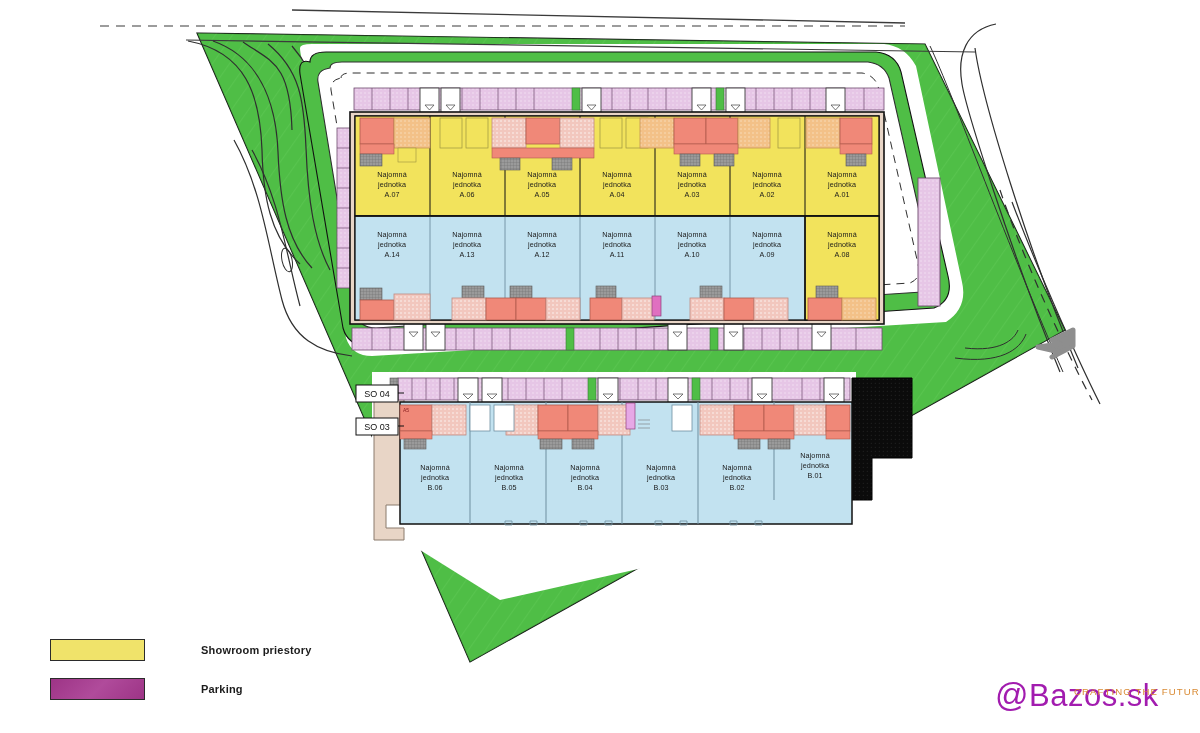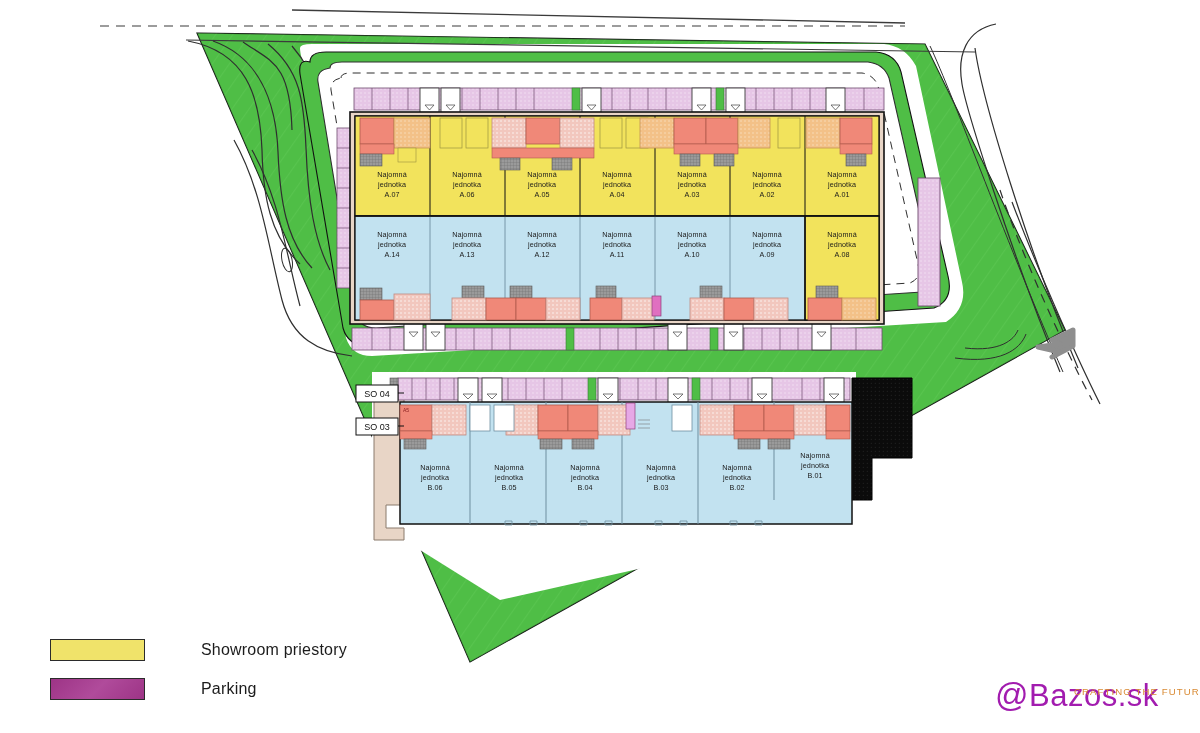--- a/index.html
+++ b/index.html
@@ -18,22 +18,22 @@
     font-size:9px; fill:#111; text-anchor:middle;
   }
   .tiny-label{
     font-family:"Liberation Sans", sans-serif;
     font-size:5px; fill:#8a2020; text-anchor:start;
   }
   .legend{position:absolute;left:50px;top:634px;}
   .legend-row{display:flex;align-items:center;height:31px;margin-bottom:8px;}
   .legend-swatch{width:95px;height:22px;border:1.6px solid #2b2b2b;box-sizing:border-box;}
   .legend-text{
-    margin-left:56px;font-size:16px;color:#1c1c1c;
-    font-family:"Liberation Sans", sans-serif;letter-spacing:.2px;white-space:nowrap;
+    margin-left:56px;font-size:11px;color:#1c1c1c;
+    font-family:"Liberation Sans", sans-serif;letter-spacing:.2px;white-space:nowrap;font-weight:bold;
   }
   .watermark{
     position:absolute;left:995px;top:676px;
     font-size:31px;color:#a21caf;letter-spacing:.5px;
     font-family:Liberation Sans, sans-serif;white-space:nowrap;
     user-select:none;
   }
   .watermark .at{font-size:33px;}
   .crafting{
     position:absolute;left:1026px;top:686px;

